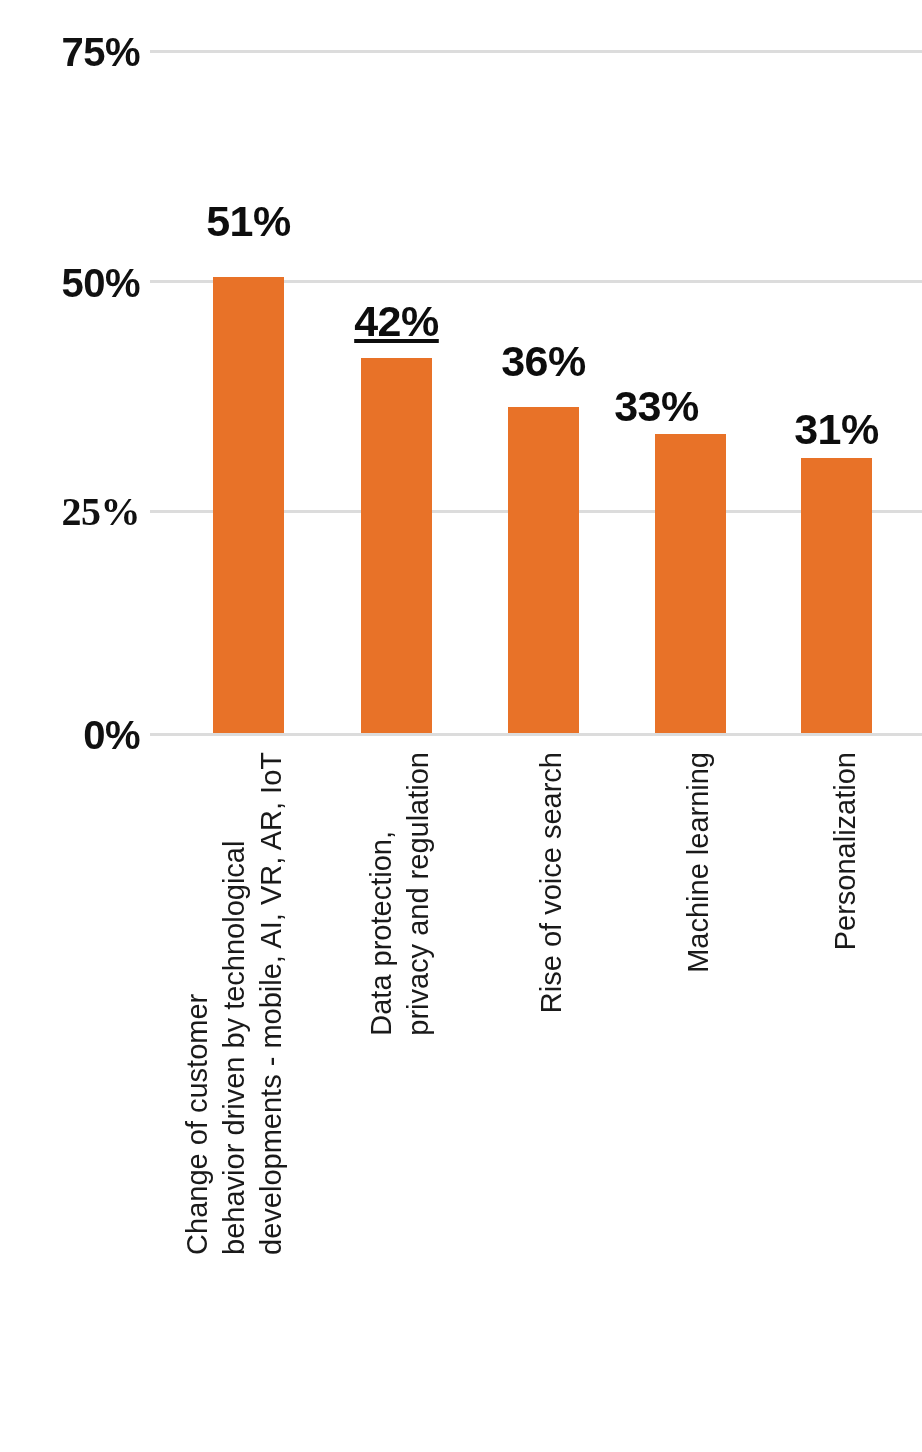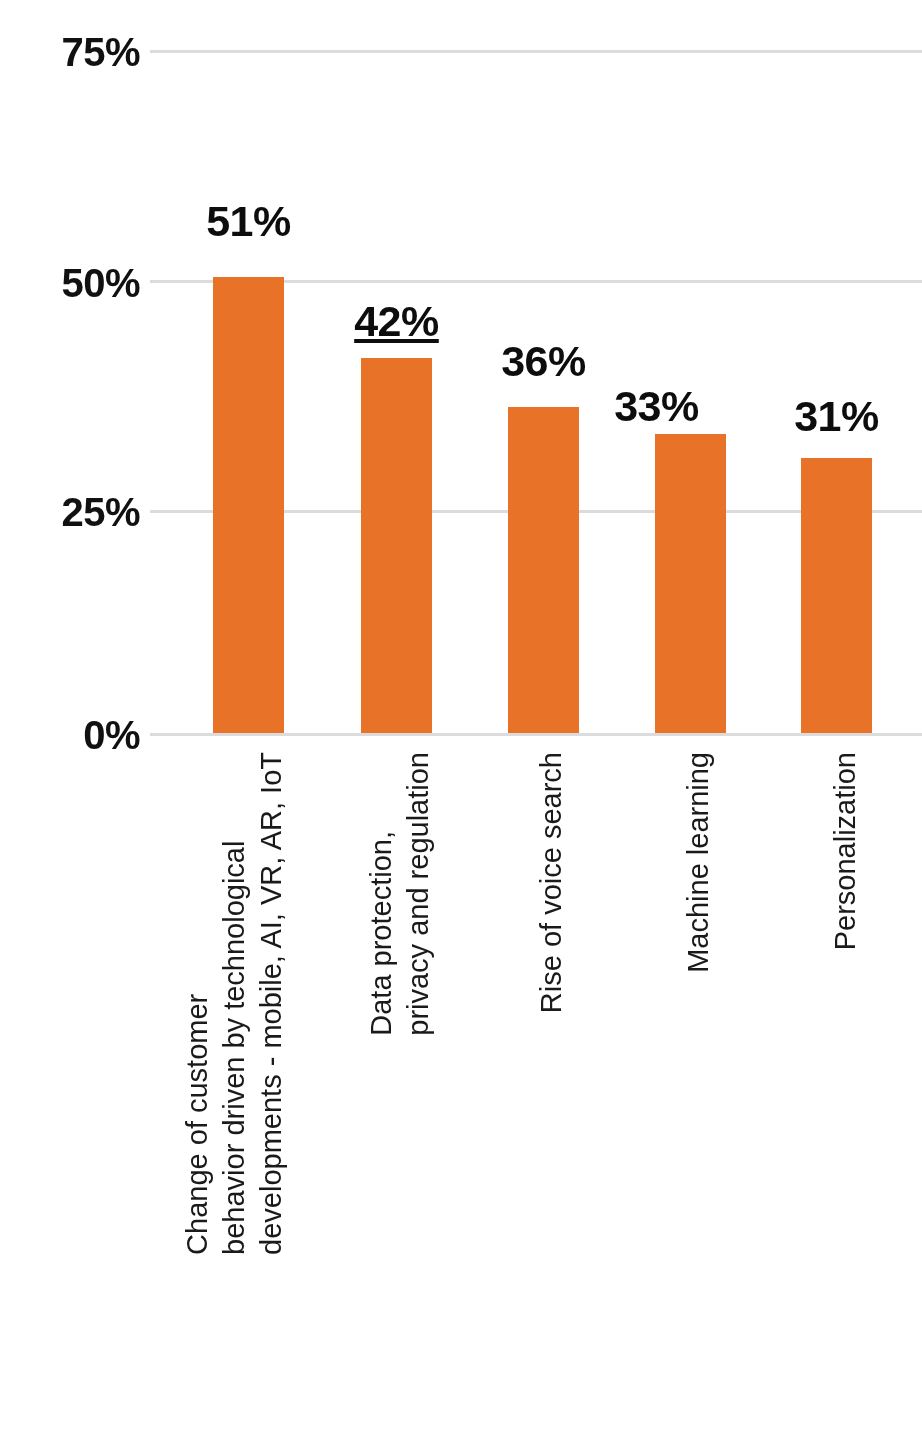--- a/index.html
+++ b/index.html
@@ -99,38 +99,38 @@
     <div class="gridline" style="top:280px;"></div>
     <div class="gridline" style="top:510px;"></div>
     <div class="gridline" style="top:733px;"></div>
 
     <div class="ytick-wrap" style="top:32px;">
       <div class="ytick-label">75%</div>
     </div>
     <div class="ytick-wrap" style="top:263px;">
       <div class="ytick-label">50%</div>
     </div>
-    <div class="ytick-wrap" style="top:492px;">
+    <div class="ytick-wrap" style="top:492px;font-family:Liberation Serif, serif;">
       <div class="ytick-label">25%</div>
     </div>
     <div class="ytick-wrap" style="top:715px;">
       <div class="ytick-label">0%</div>
     </div>
 
     <div class="bar" style="left:213px; width:71px; top:277px; height:456px;"></div>
     <div class="bar" style="left:361px; width:71px; top:358px; height:375px;"></div>
     <div class="bar" style="left:508px; width:71px; top:407px; height:326px;"></div>
     <div class="bar" style="left:655px; width:71px; top:434px; height:299px;"></div>
     <div class="bar" style="left:801px; width:71px; top:458px; height:275px;"></div>
 
     <div class="bar-value" style="left:188px; width:121px; top:200px;">51%</div>
     <div class="bar-value" style="left:336px; width:121px; top:300px;text-decoration:underline;">42%</div>
     <div class="bar-value" style="left:483px; width:121px; top:340px;">36%</div>
     <div class="bar-value" style="left:596px; width:121px; top:385px;">33%</div>
-    <div class="bar-value" style="left:776px; width:121px; top:395px;">31%</div>
+    <div class="bar-value" style="left:776px; width:121px; top:408px;">31%</div>
 
   </div>
 
   <div class="cat-label" style="left:179px;">
     <span class="line">Change of customer</span>
     <span class="line">behavior driven by technological</span>
     <span class="line">developments - mobile, AI, VR, AR, IoT</span>
   </div>
 
   <div class="cat-label" style="left:363px;">

